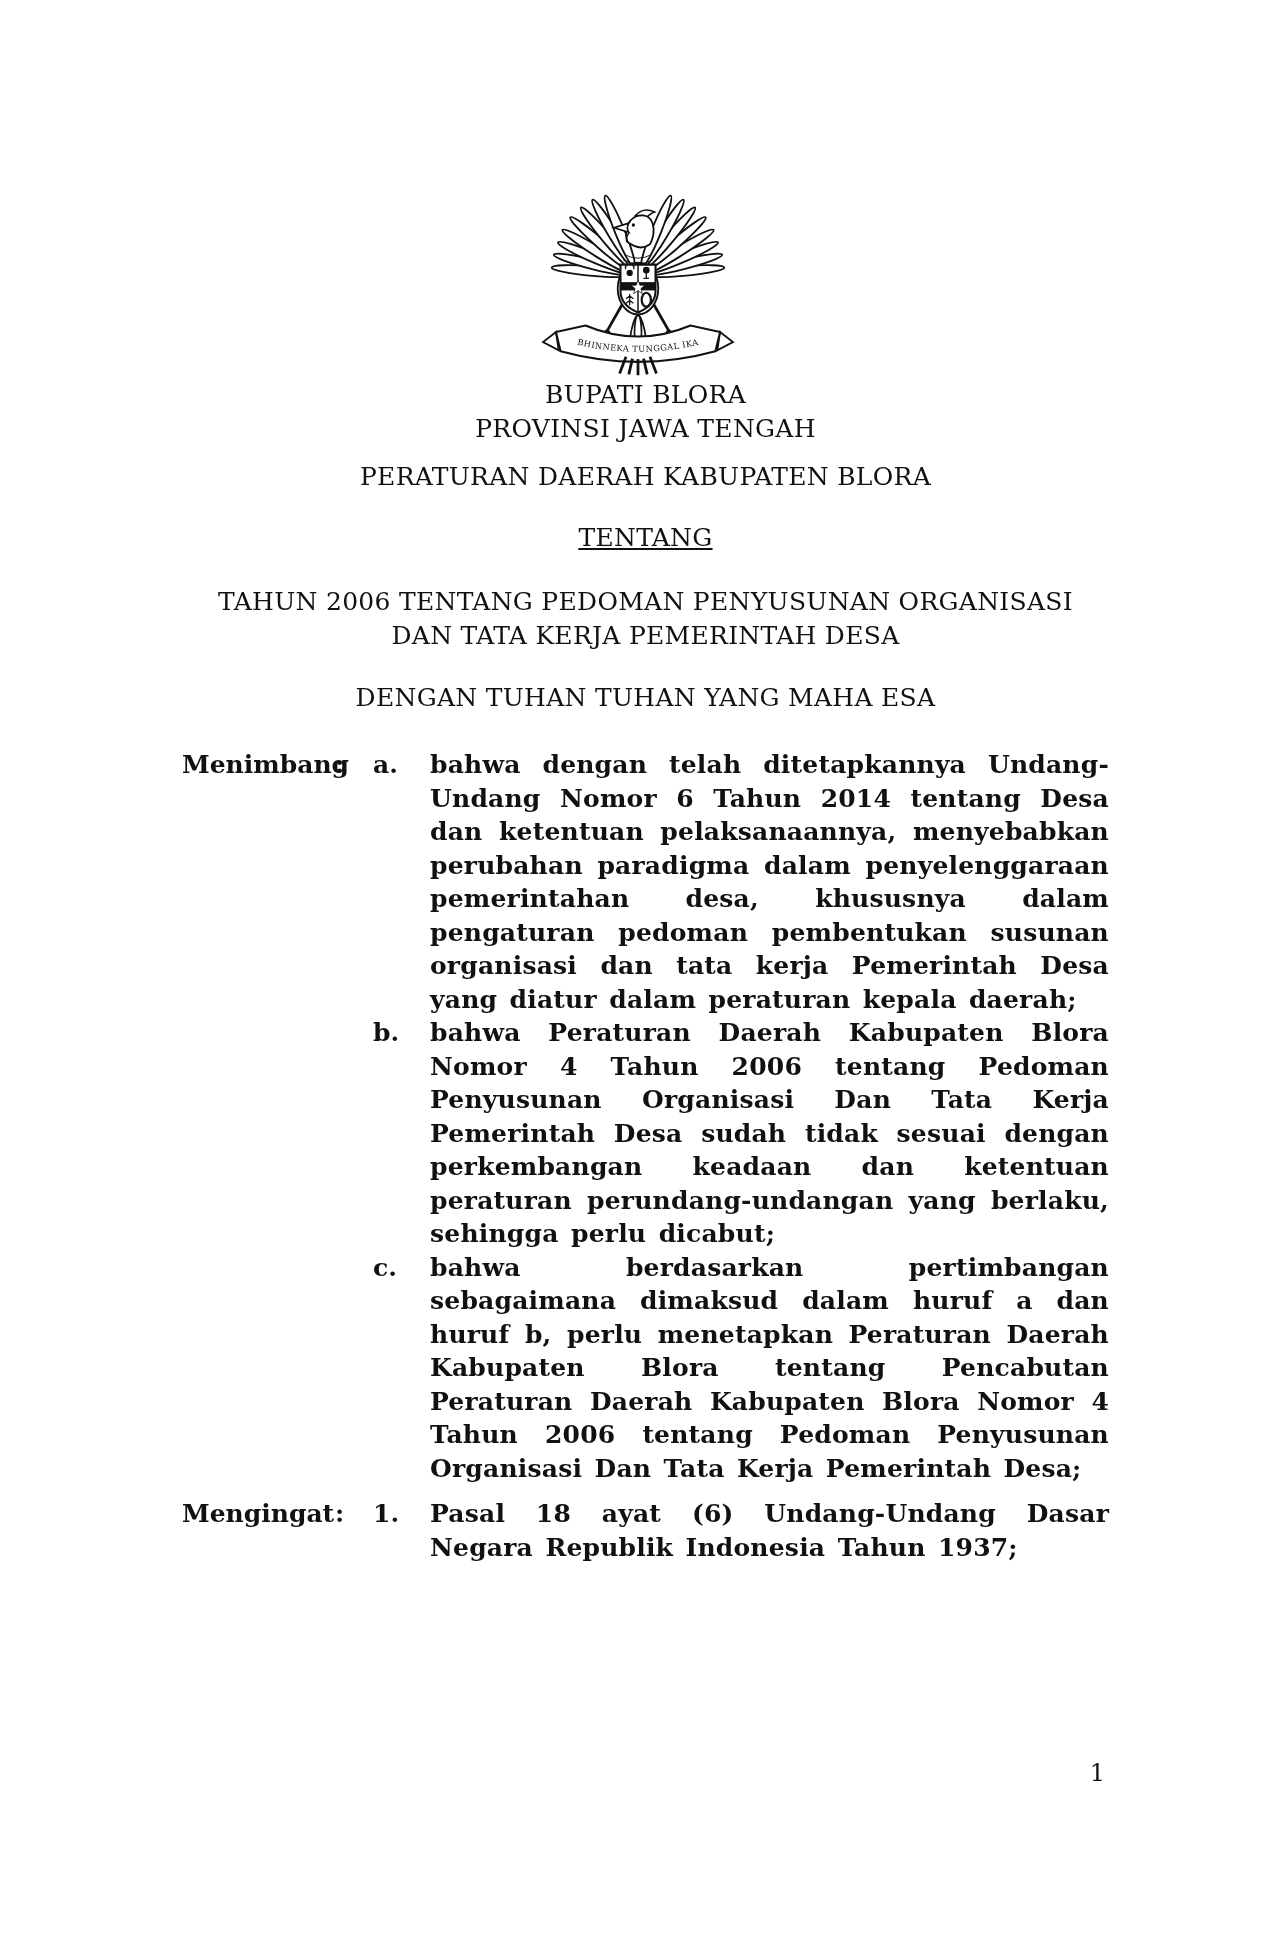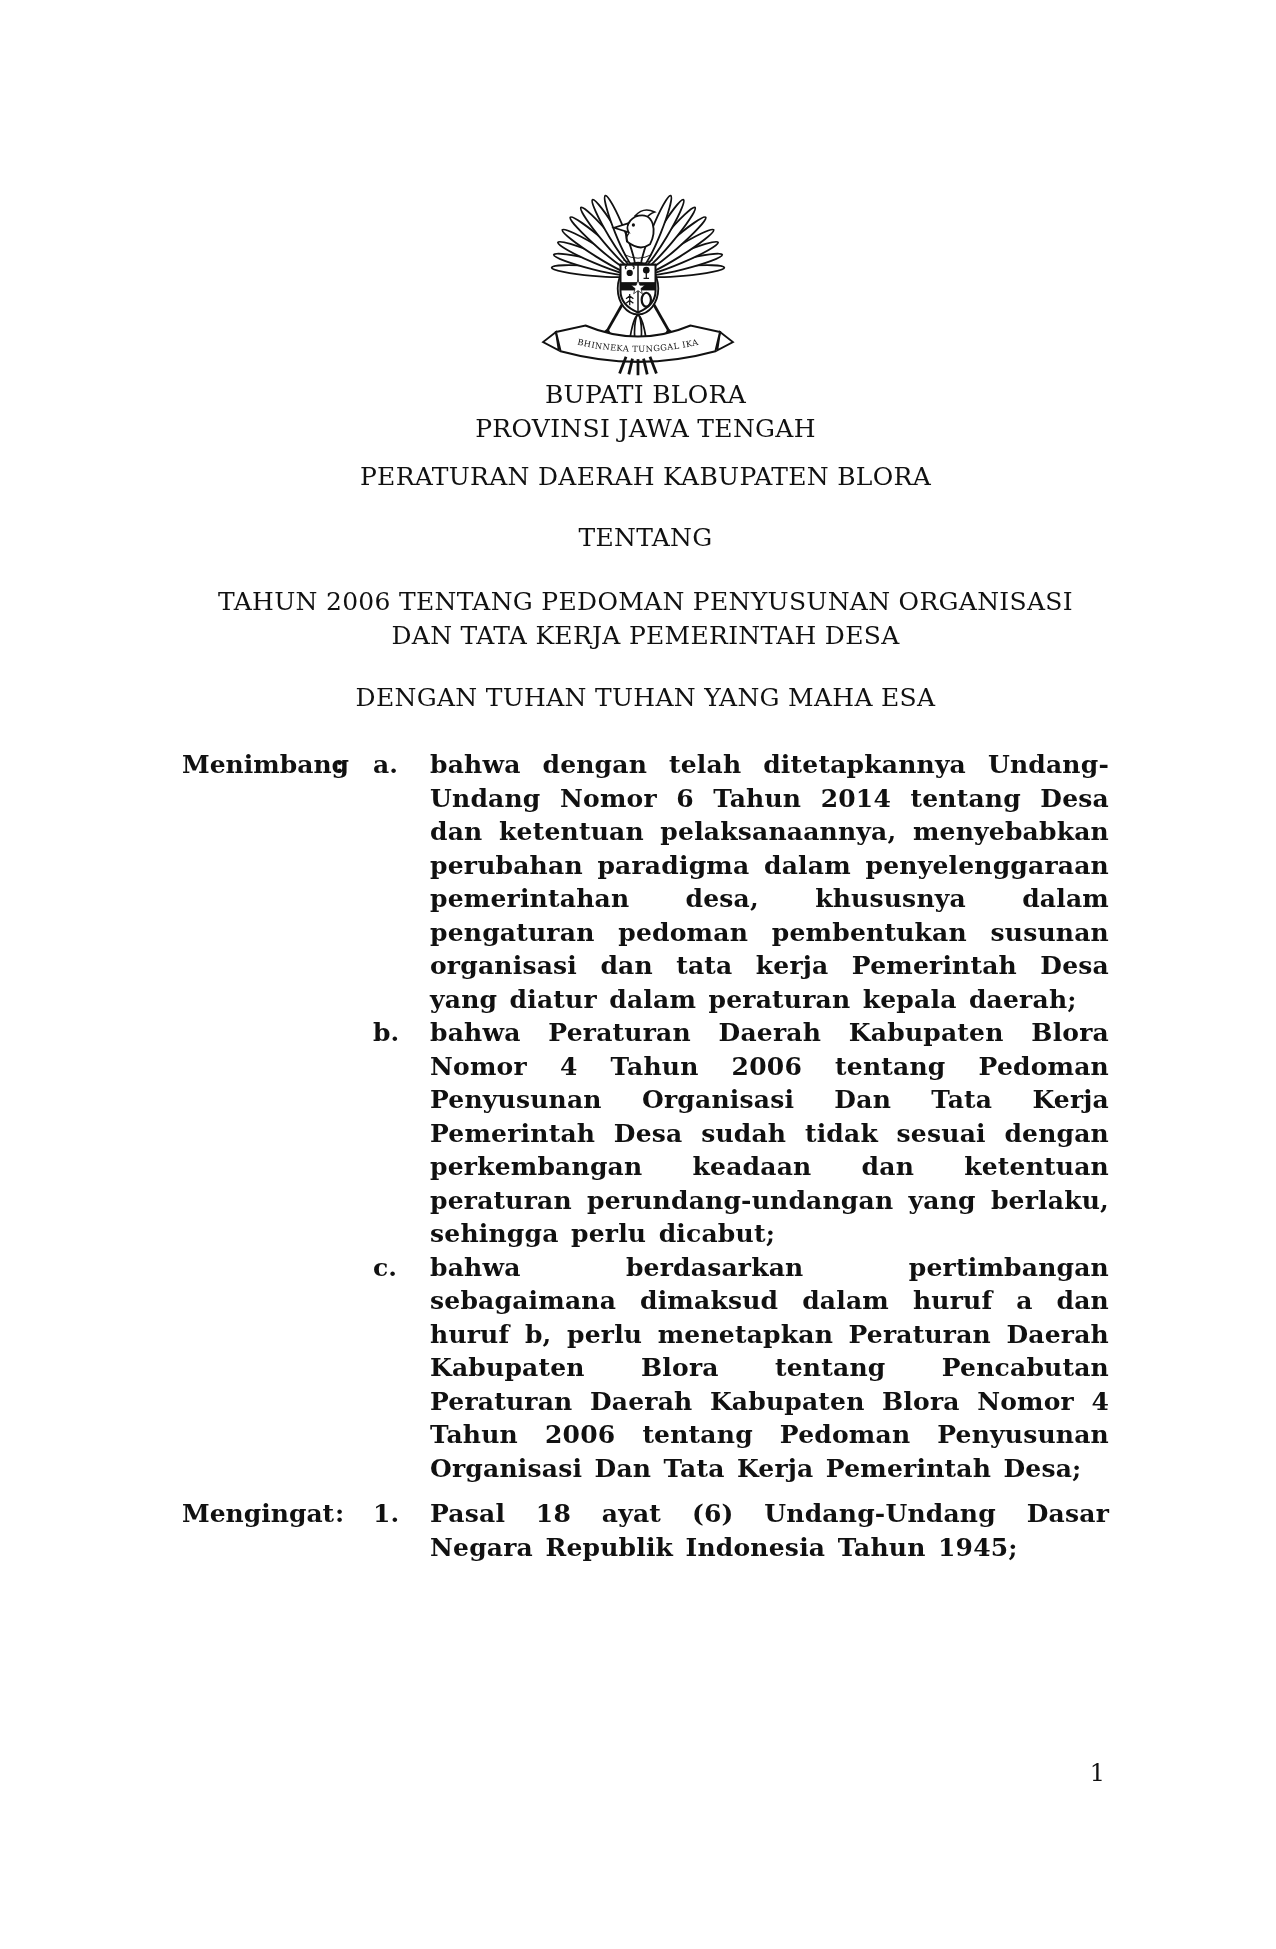--- a/index.html
+++ b/index.html
@@ -28,21 +28,21 @@
     justify-content: center;
   }
   .ctr {
     text-align: center;
     font-size: 25px;
     line-height: 34px;
     letter-spacing: 0.3px;
   }
   .hdr-block   { }
   .perda-block { margin-top: 14px; }
-  .tentang     { margin-top: 27px; }
+  .tentang     { margin-top: 27px; text-decoration: underline; }
   .subject     { margin-top: 30px; }
   .rahmat      { margin-top: 28px; }
   .bupati2     { margin-top: 29px; }
   .pre { white-space: pre; }
 
   .clauses { margin-top: 33px; }
   .clause-grid {
     display: grid;
     grid-template-columns: 153px 38px 57px 1fr;
     row-gap: 0;
@@ -203,21 +203,21 @@
 
           <div class="clause-marker">c.</div>
           <div class="clause-text">bahwa berdasarkan pertimbangan sebagaimana dimaksud dalam huruf a dan huruf b, perlu menetapkan Peraturan Daerah Kabupaten Blora tentang Pencabutan Peraturan Daerah Kabupaten Blora Nomor 4 Tahun 2006 tentang Pedoman Penyusunan Organisasi Dan Tata Kerja Pemerintah Desa;</div>
         </div>
 
       <div class="clause-grid">
         <div class="clause-label">Mengingat</div>
         <div class="clause-colon">:</div>
 
           <div class="clause-marker">1.</div>
-          <div class="clause-text">Pasal 18 ayat (6) Undang-Undang Dasar Negara Republik Indonesia Tahun 1945;</div>
+          <div class="clause-text">Pasal 18 ayat (6) Undang-Undang Dasar Negara Republik Indonesia Tahun 1937;</div>
         </div>
 
     </div>
   </div>
 
   <div class="page-number">1</div>
 
 </div>
 
 </body></html>

